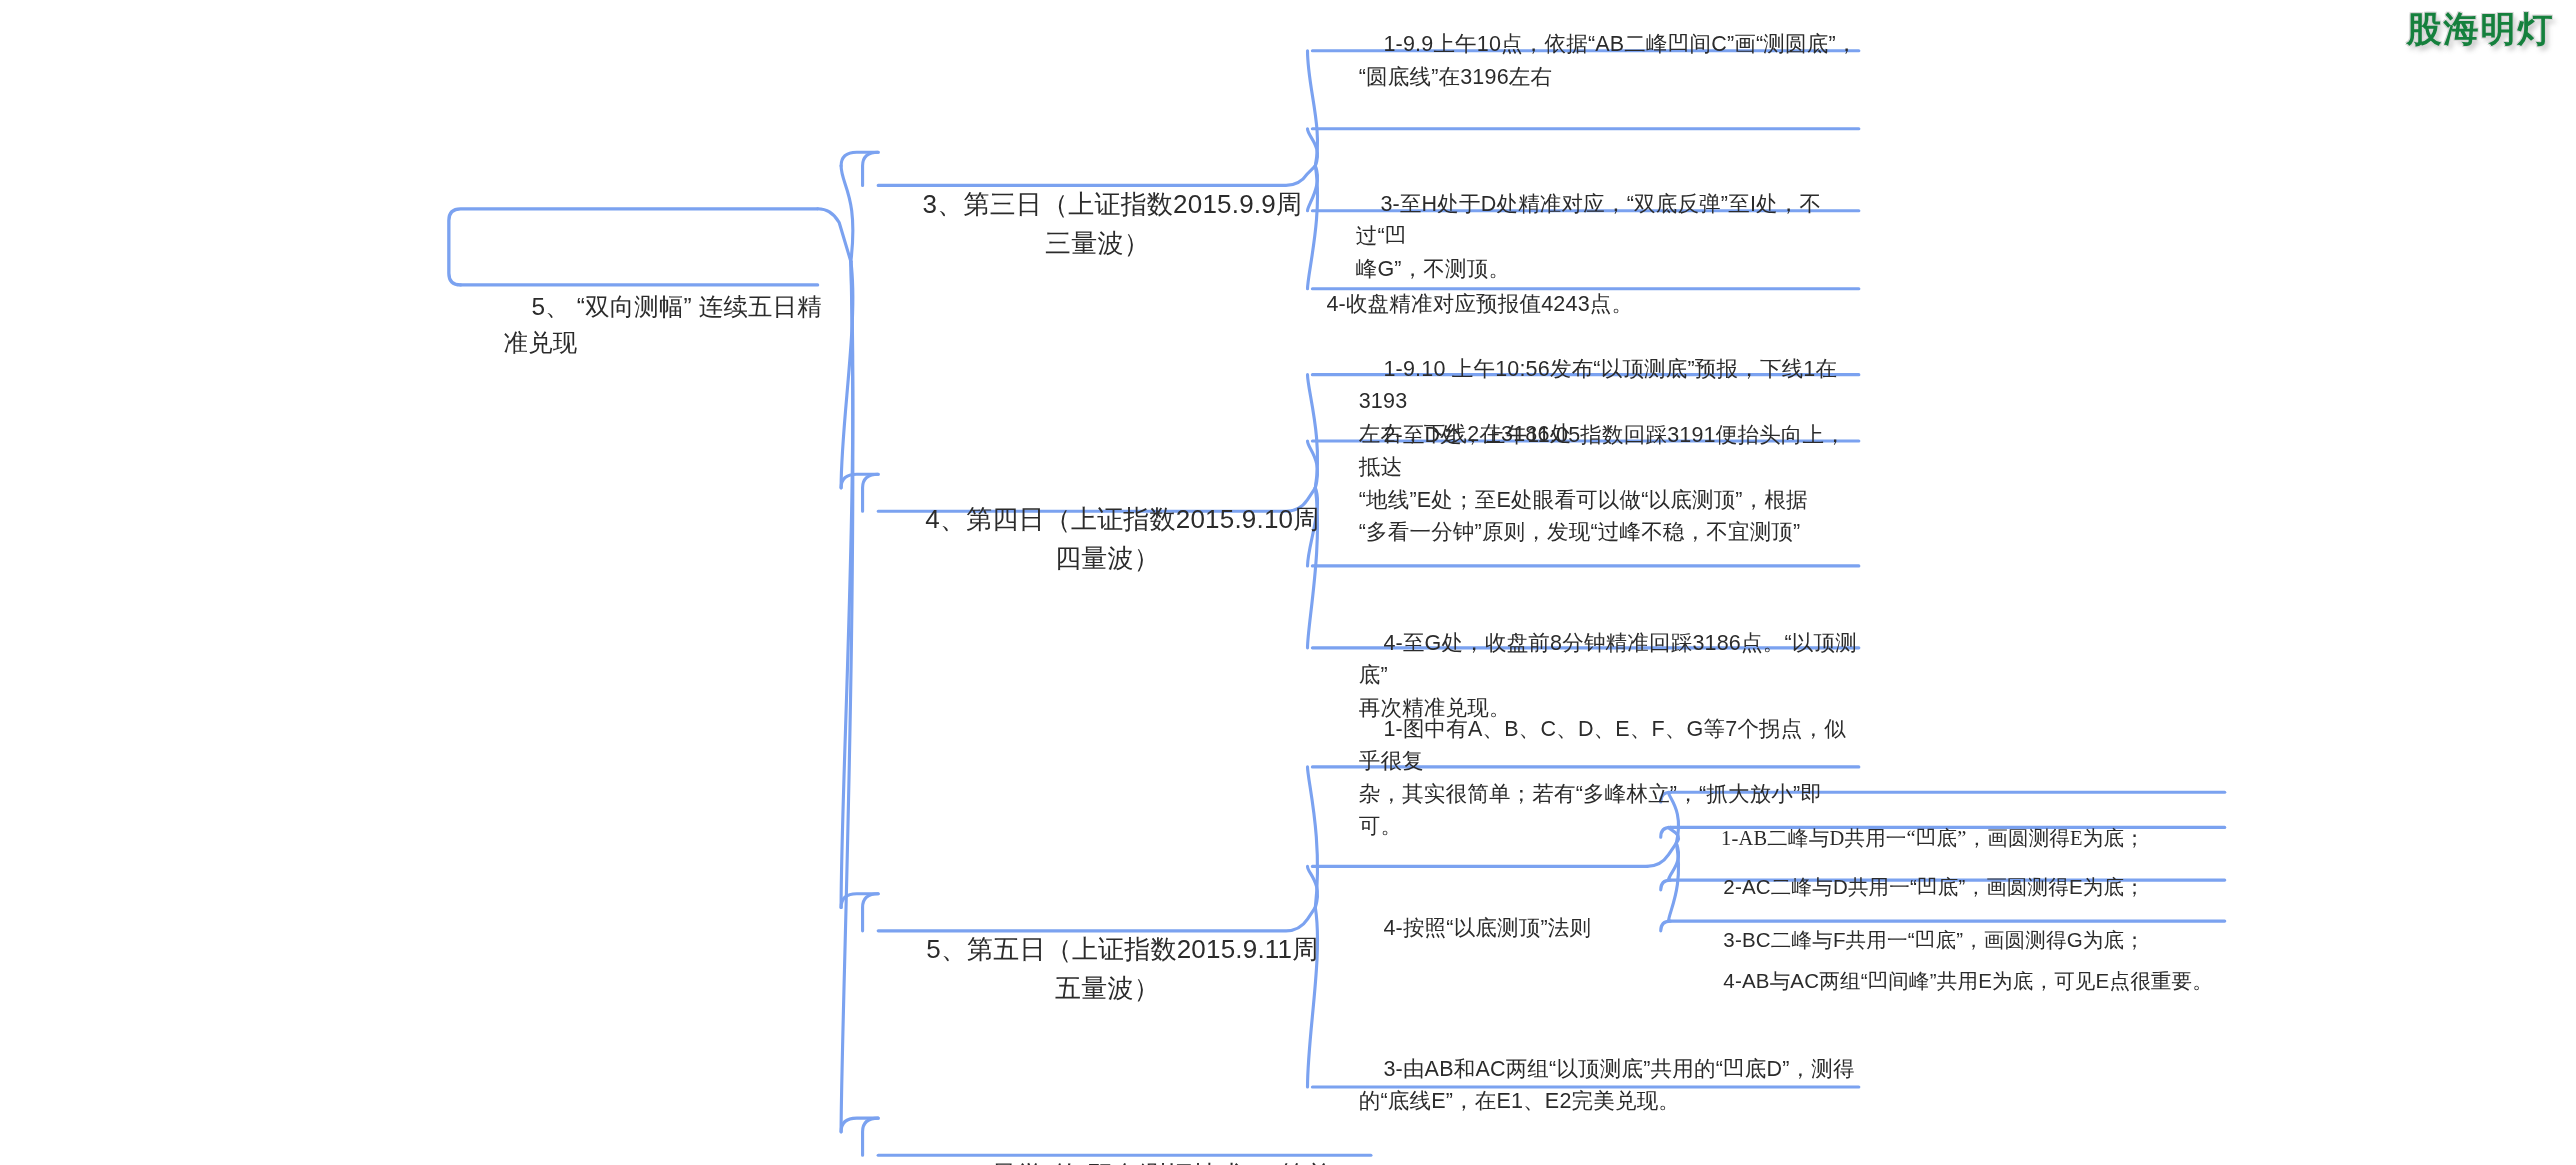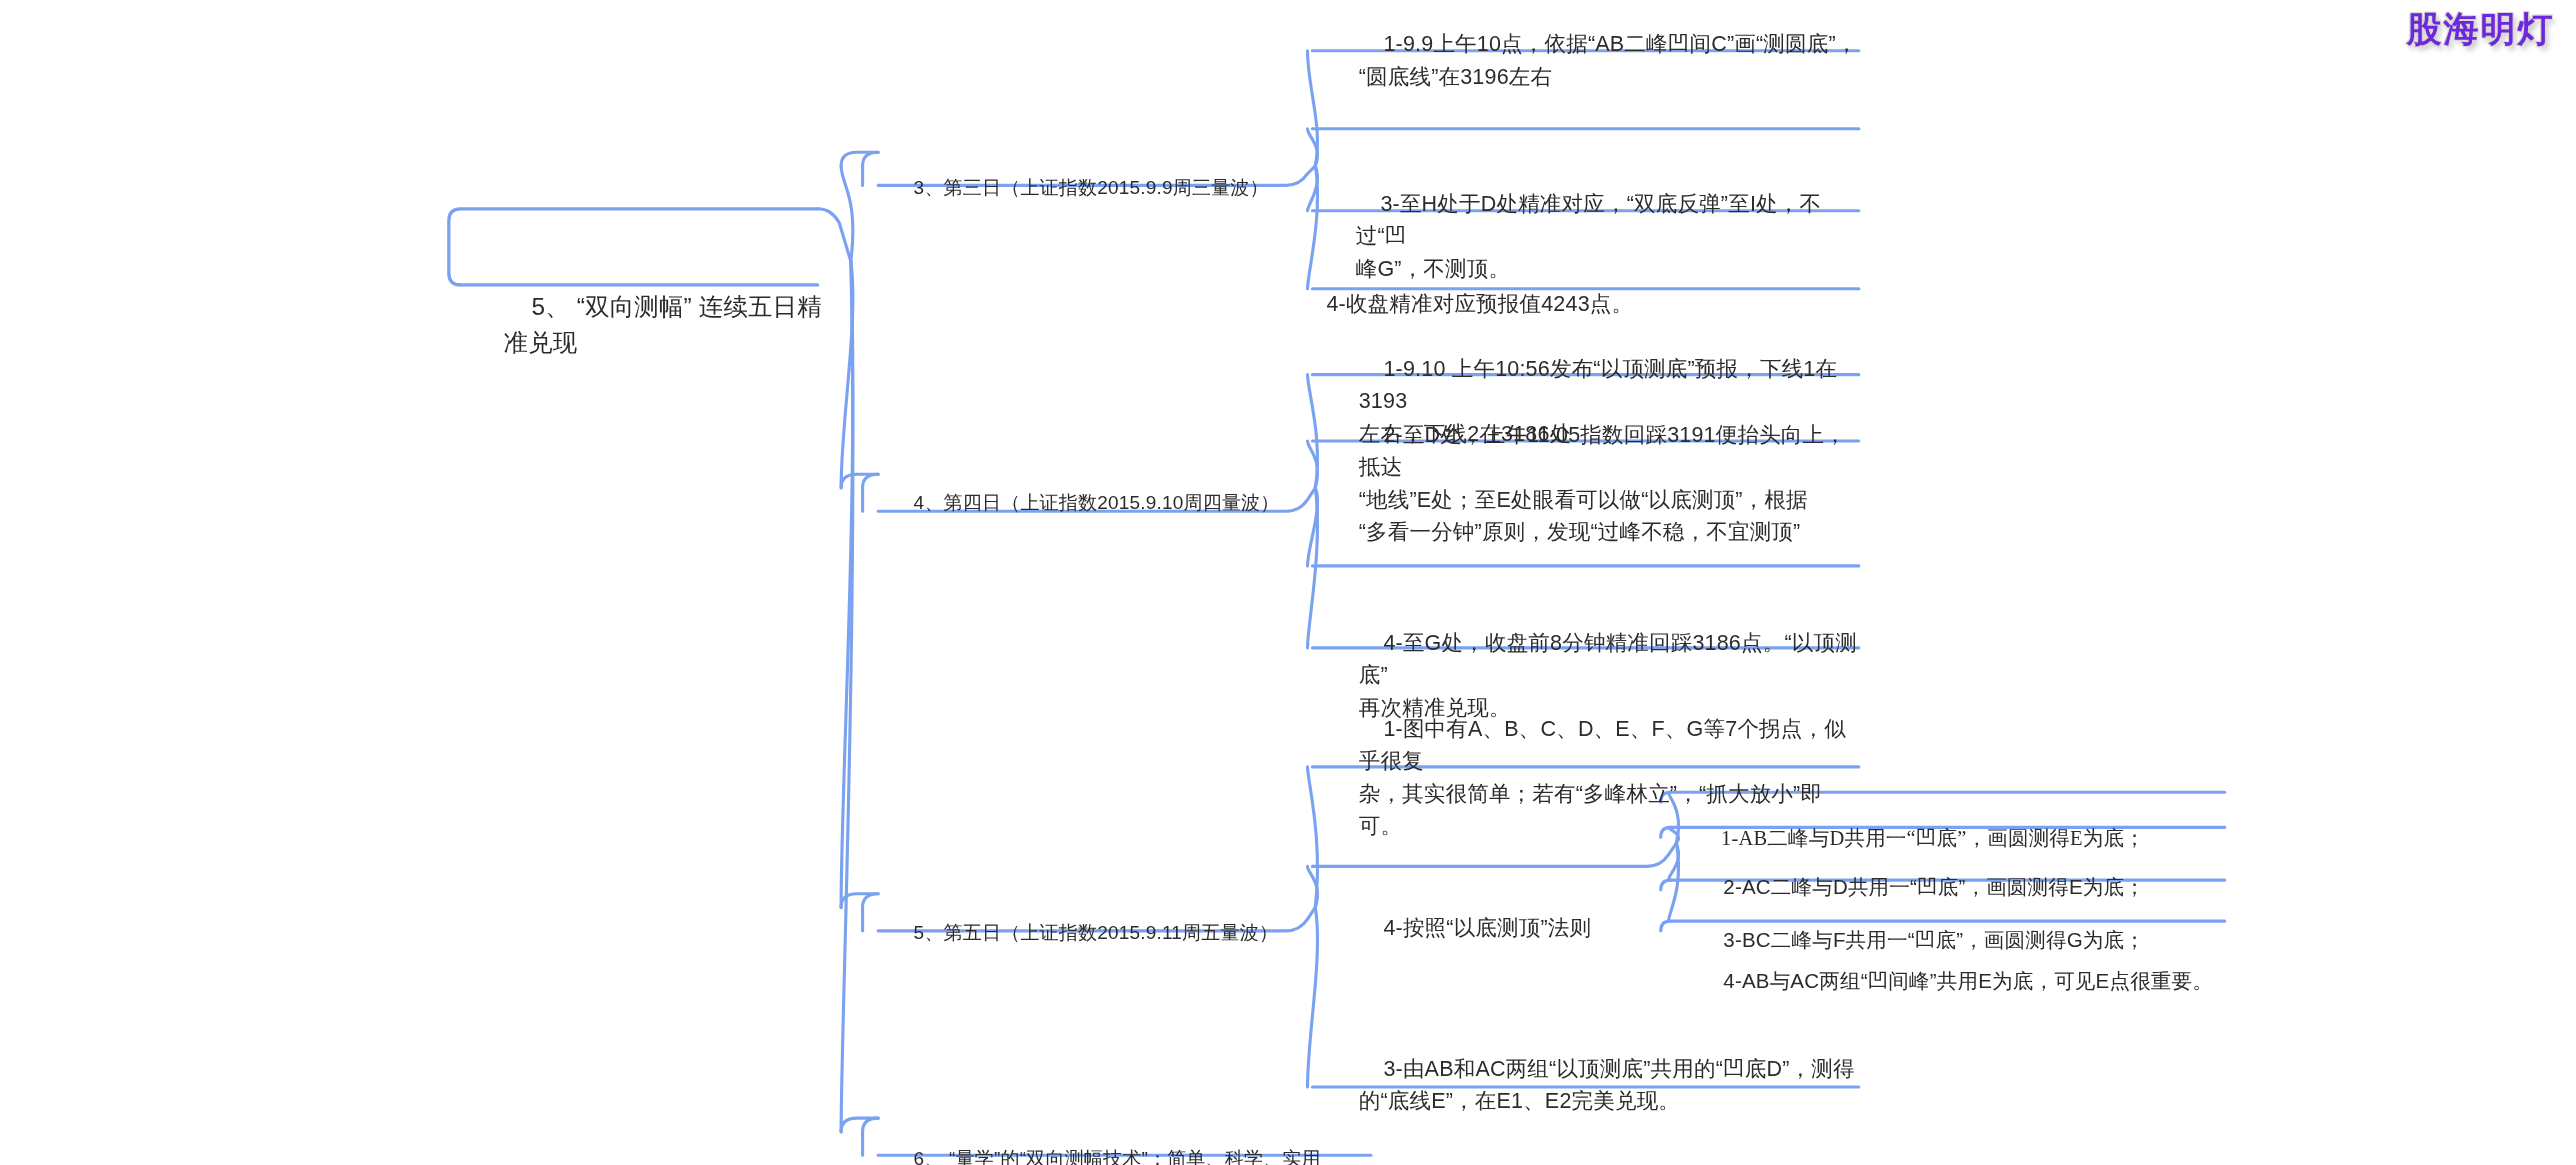--- a/index.html
+++ b/index.html
@@ -29,38 +29,39 @@
     white-space:pre-wrap;
     letter-spacing:0.2px;
     text-align:left;
   }
   
   .lvl1{
     font-size:24.4px;
     padding:5.9px 15.6px 7.8px 15.6px;
   }
   .lvl2{
-    font-size:19px;
+    font-size:26px;
     padding:5.9px 13.7px 7.8px 13.7px;
+    text-align:center;
   }
   .lvl3{
     font-size:21.5px;
     padding:3.9px 13.7px 5.9px 13.7px;
   }
   .lvl4{
     font-size:20.5px;
     padding:3.9px 13.7px 5.9px 13.7px;
   }
   .watermark{
     position:absolute;
     right:21.5px;
     top:5.9px;
     font-size:35px;
     font-weight:bold;
-    color:#6d28d9;
+    color:#15803d;
     text-shadow:
       -1px -1px 0 #d6d6d6,
        1px -1px 0 #d6d6d6,
       -1px  1px 0 #d6d6d6,
        1px  1px 0 #d6d6d6,
        2.9px  3.9px 4.9px rgba(120,120,120,.45);
     letter-spacing:2px;
     user-select:none;
   }
 </style>

